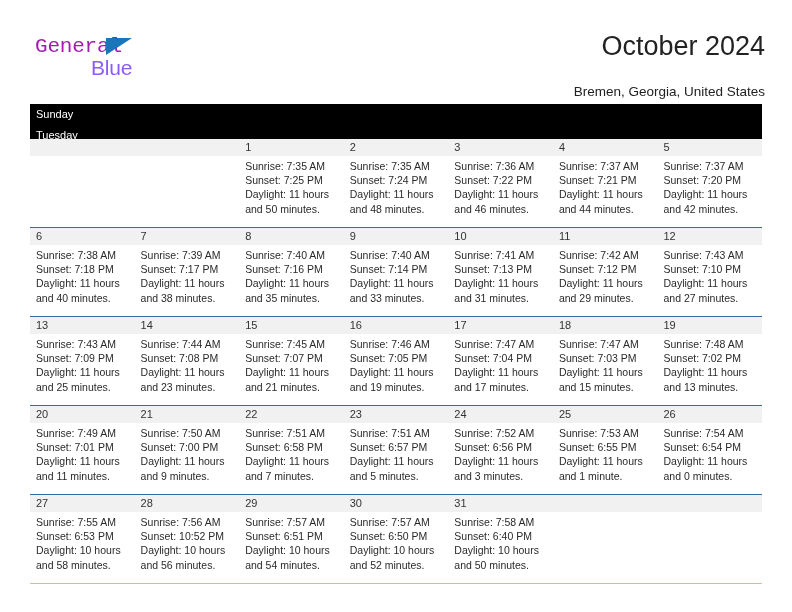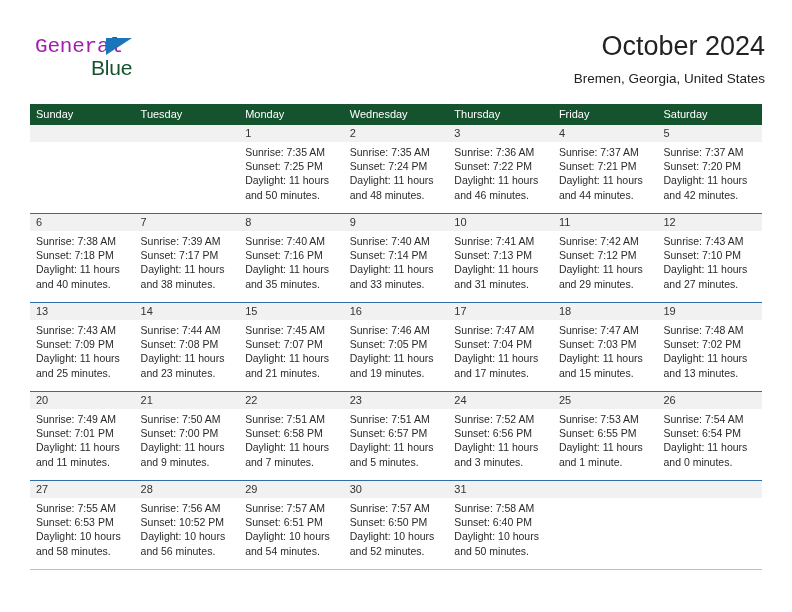--- a/index.html
+++ b/index.html
@@ -53,55 +53,56 @@
     width: 0;
     height: 0;
     border-left: 26px solid #1b75bb;
     border-bottom: 17px solid transparent;
   }
   .logo-blue {
     position: absolute;
     left: 56px;
     top: 21px;
     font-size: 21px;
-    color: #14532d;
+    color: #8b5cf6;
     line-height: 22px;
     letter-spacing: -0.2px;
   }
   .title-block {
     position: absolute;
     right: 27px;
     top: 30px;
     text-align: right;
   }
   .month-title {
     font-size: 27px;
     color: #222222;
     line-height: 32px;
     white-space: nowrap;
   }
   .location {
     font-size: 13.5px;
     color: #222222;
     line-height: 18px;
-    margin-top: 8px;
+    margin-top: 21px;
     white-space: nowrap;
   }
 
   
   .calendar {
     position: absolute;
     left: 30px;
     top: 104px;
     width: 732px;
   }
   .weekdays {
     display: flex;
-    background: #14532d;
-    height: 21px;
+    background: #000000;
+    height: 35px;
+    flex-direction: column;
   }
   .weekday {
     flex: 1 1 0;
     color: #ffffff;
     font-size: 11px;
     line-height: 21px;
     padding-left: 6px;
     box-sizing: border-box;
     white-space: nowrap;
   }

